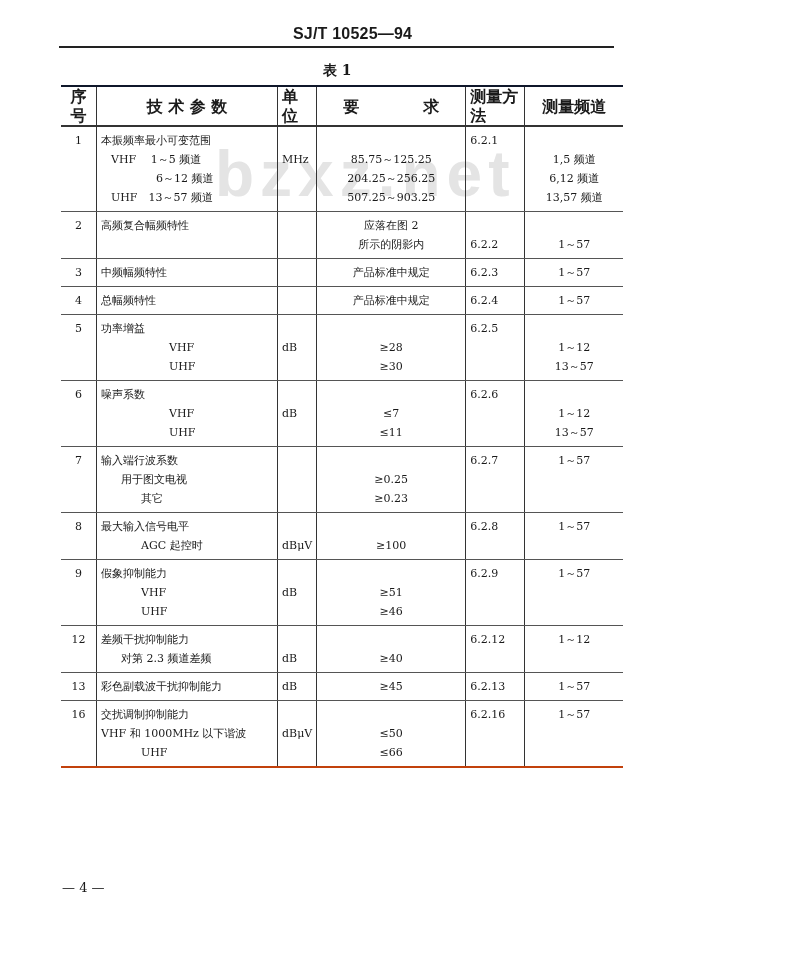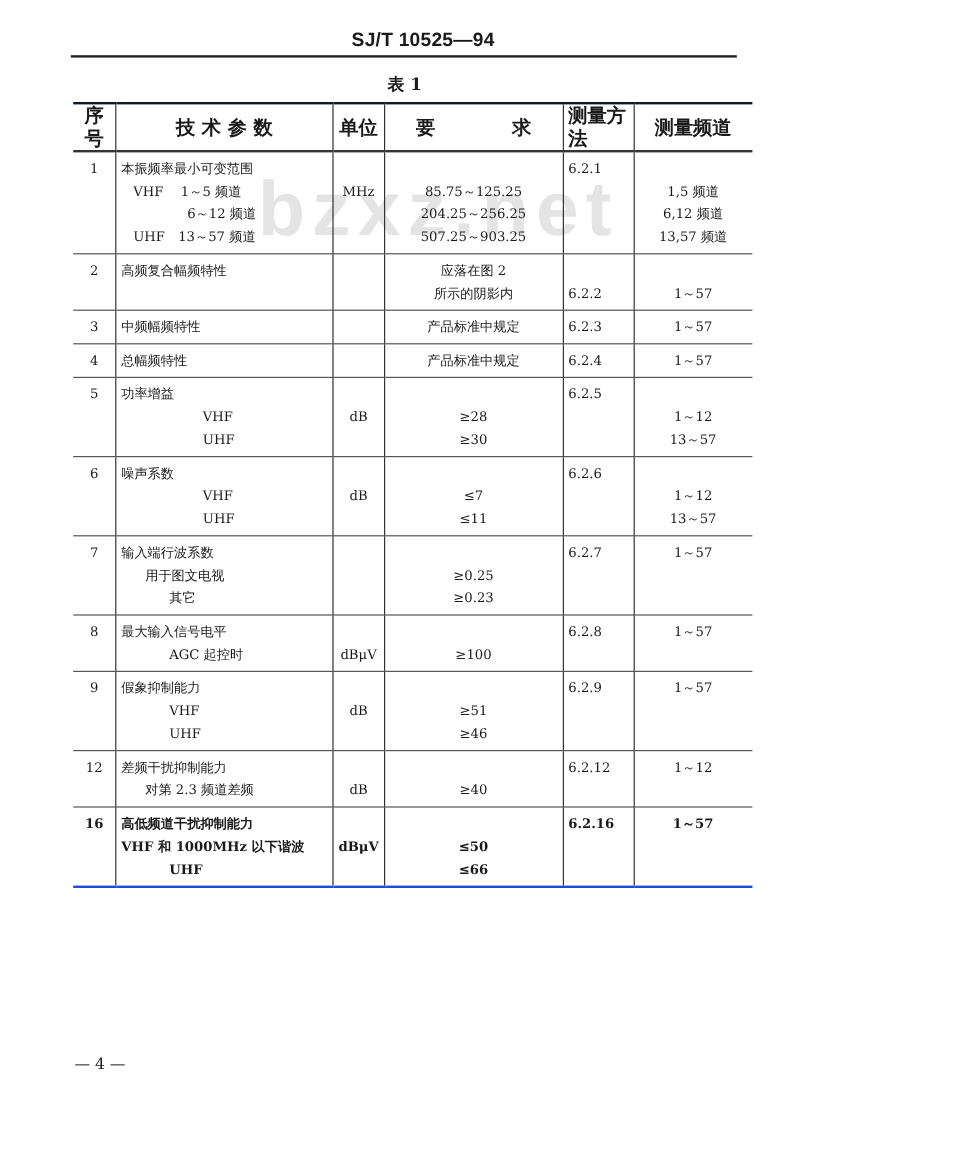--- a/index.html
+++ b/index.html
@@ -14,24 +14,24 @@
                font-weight:bold; font-size:64px; color:#e4e4e4; letter-spacing:6px; z-index:0; pointer-events:none; }
   table.spec { position:absolute; top:85px; left:61px; border-collapse:collapse; z-index:1;
                font-size:11px; line-height:19px; }
   table.spec th, table.spec td { border-left:1px solid #333; border-right:1px solid #333;
                border-top:1px solid #555; border-bottom:1px solid #555; vertical-align:top;
                padding:0 4px; background:transparent; }
   table.spec tr > *:first-child { border-left:none; }
   table.spec tr > *:last-child { border-right:none; }
   table.spec thead th { height:24px; font-weight:bold; font-size:16px; vertical-align:middle;
                border-top:2px solid #0f172a; border-bottom:2px solid #333; }
-  table.spec tbody tr:last-child td { border-bottom:2px solid #1d4ed8;font-weight:bold; }
+  table.spec tbody tr:last-child td { border-bottom:2px solid #c2410c; }
   .c1 { width:27px; text-align:center; }
   .c2 { width:172px;border-radius:11px; }
-  .c3 { width:23px; text-align:center; }
+  .c3 { width:23px; text-align:left; }
   .c4 { width:140px; text-align:center; }
   .c5 { width:50px; text-align:left; }
   .c6 { width:90px; text-align:center;margin-top:24px; }
   td { padding-top:4px !important; padding-bottom:4px !important; }
   .line { display:block; white-space:nowrap; }
   .ind1 { padding-left:10px; }
   .ind2 { padding-left:55px; }
   .ind3 { padding-left:68px; }
   .ind-sub { padding-left:20px; }
   .ind-mid { padding-left:40px; }
@@ -276,23 +276,41 @@
           <span class="line">≥40</span>
         </td>
         <td class="c5">
           <span class="line">6.2.12</span>
         </td>
         <td class="c6">
           <span class="line">1～12</span>
         </td>
       </tr>
       <tr>
+        <td class="c1">13</td>
+        <td class="c2">
+          <span class="line ">彩色副载波干扰抑制能力</span>
+        </td>
+        <td class="c3">
+          <span class="line">dB</span>
+        </td>
+        <td class="c4">
+          <span class="line">≥45</span>
+        </td>
+        <td class="c5">
+          <span class="line">6.2.13</span>
+        </td>
+        <td class="c6">
+          <span class="line">1～57</span>
+        </td>
+      </tr>
+      <tr>
         <td class="c1">16</td>
         <td class="c2">
-          <span class="line ">高低频道干扰抑制能力</span>
+          <span class="line ">交扰调制抑制能力</span>
           <span class="line ">VHF 和 1000MHz 以下谐波</span>
           <span class="line ind-mid">UHF</span>
         </td>
         <td class="c3">
           <span class="blank"></span>
           <span class="line">dBμV</span>
         </td>
         <td class="c4">
           <span class="blank"></span>
           <span class="line">≤50</span>

